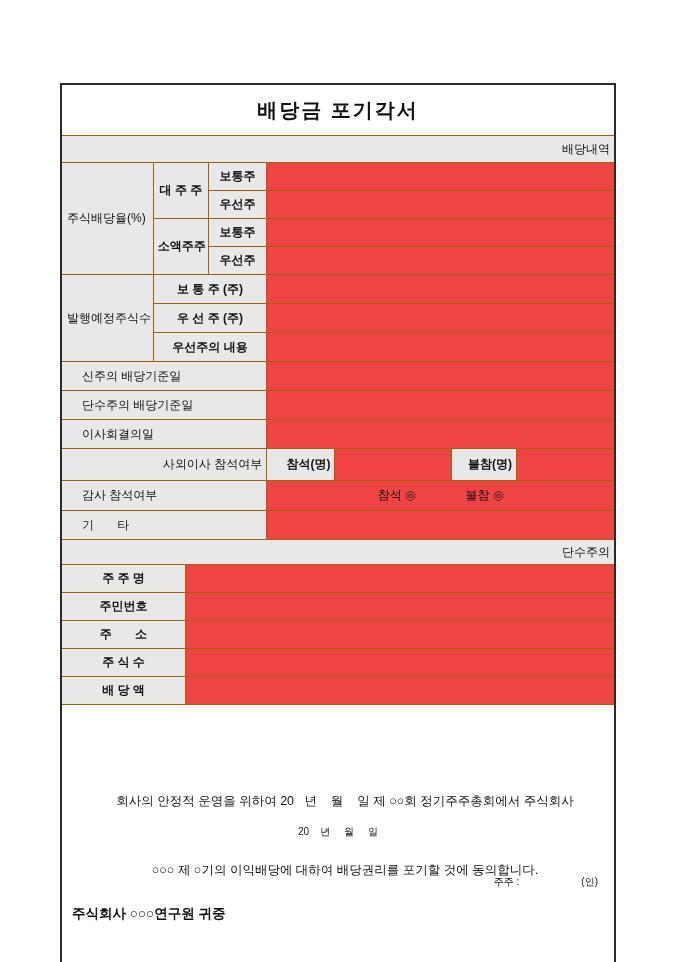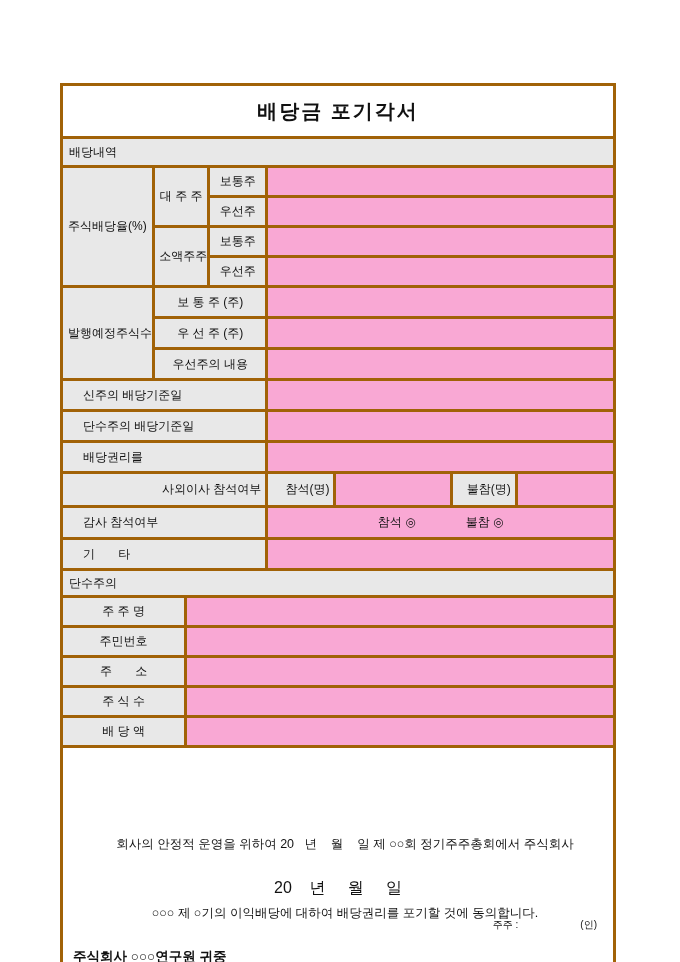--- a/index.html
+++ b/index.html
@@ -7,53 +7,53 @@
     width:680px;height:962px;background:#ffffff;position:relative;
     font-family:"Liberation Sans","DejaVu Sans",sans-serif;
     color:#111;font-size:12px;
   }
   table.form{
     position:absolute;left:60px;top:83px;
     width:556px;border-collapse:collapse;table-layout:fixed;
     border:2px solid #2a2a2a;
   }
   td{
-    border:3px solid #a16207;
+    border:1px solid #a16207;
     padding:0 4px;vertical-align:middle;
     overflow:hidden;white-space:pre;
     font-size:12px;line-height:1.2;
   }
   td.g{background:#e8e8e8;}
   td.title{
     text-align:center;font-size:20px;font-weight:bold;letter-spacing:2px;
     background:#ffffff;padding:6px 0;
   }
-  td.hdr{text-align:left;padding-left:6px;margin-left:38px;}
+  td.hdr{text-align:right;padding-left:6px;margin-left:38px;}
   td.lab-left{text-align:left;padding-left:5px;margin-left:41px;}
   td.lab-left8{text-align:left;padding-left:20px;}
-  td.lab-c{text-align:center;}
-  td.val{background:#f9a8d4;}
+  td.lab-c{text-align:center;font-weight:bold;}
+  td.val{background:#ef4444;}
   td.auditor-val{text-align:center;}
   .aud-gap{margin-left:50px;}
   tr.h38 td{height:38px;}
   tr.h27 td{height:27px;}
   tr.h26 td{height:26px;}
   tr.h28 td{height:28px;}
   tr.h31 td{height:31px;text-align:right;}
   tr.h29 td{height:29px;}
   tr.h24 td{height:24px;}
   td.bottom-block{height:200px;padding:0;vertical-align:top;}
   .bottom-inner{position:relative;width:100%;height:200px;}
   .consent-para{
     position:absolute;top:10px;left:14px;right:0;
     text-align:center;white-space:pre;line-height:23px;font-size:12.5px;
   }
   .date-line{
-    position:absolute;top:101px;left:0;right:0;
-    text-align:center;white-space:pre;font-size:16px;
+    position:absolute;top:92px;left:0;right:0;
+    text-align:center;white-space:pre;font-size:10px;
   }
   .sig-line{
     position:absolute;top:130px;right:16px;white-space:pre;font-size:10px;
   }
   .sig-line .sig-label{margin-right:62px;}
   .recipient{
     position:absolute;left:10px;bottom:12px;
     font-weight:bold;font-size:13.5px;white-space:pre;
   }
 </style>
@@ -117,21 +117,21 @@
 
   <tr class="h28">
     <td colspan="4" class="g lab-left8">신주의 배당기준일</td>
     <td colspan="4" class="val"></td>
   </tr>
   <tr class="h28">
     <td colspan="4" class="g lab-left8">단수주의 배당기준일</td>
     <td colspan="4" class="val"></td>
   </tr>
   <tr class="h28">
-    <td colspan="4" class="g lab-left8">배당권리를</td>
+    <td colspan="4" class="g lab-left8">이사회결의일</td>
     <td colspan="4" class="val"></td>
   </tr>
 
   <tr class="h31">
     <td colspan="4" class="g lab-left8">사외이사 참석여부</td>
     <td class="g lab-c">참석(명)</td>
     <td class="val"></td>
     <td class="g lab-c">불참(명)</td>
     <td class="val"></td>
   </tr>

